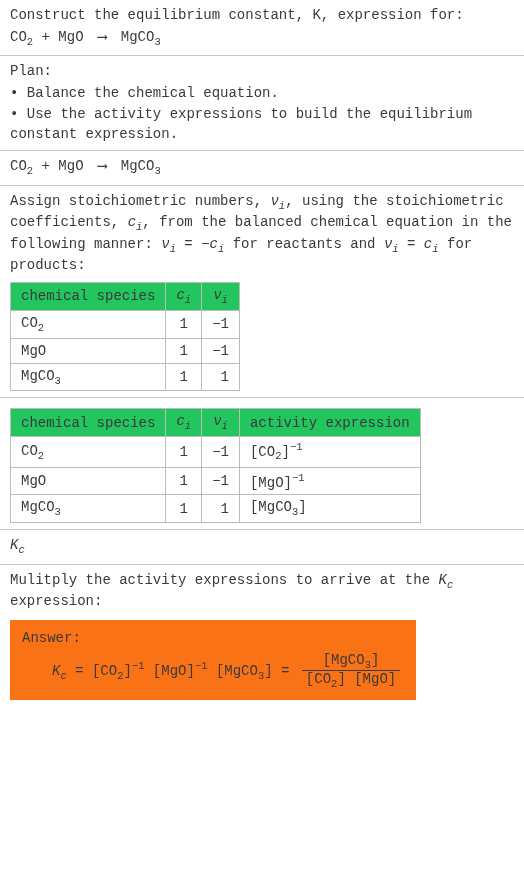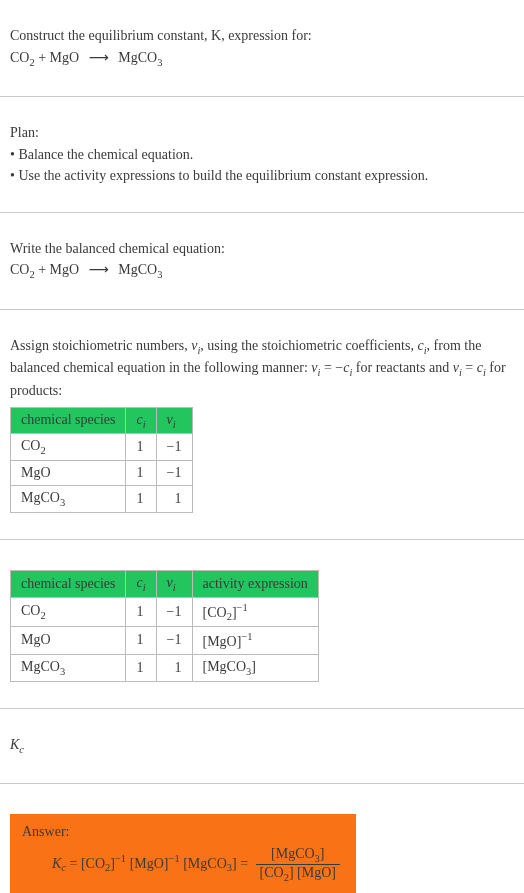--- a/index.html
+++ b/index.html
@@ -1,25 +1,25 @@
 <!DOCTYPE html>
 <html><head>
   <meta charset="utf-8">
   <style>
     * { box-sizing: border-box; margin: 0; padding: 0; }
     body { font-family: Georgia, 'Times New Roman', serif; font-size: 14px; color: #3a3a3a; background: #fff; width: 524px; }
-    .section { padding: 24px 10px; border-bottom: 1px solid #c8c8c8; }
+    .section { padding: 4px 10px; border-bottom: 1px solid #c8c8c8; font-family: Liberation Mono, monospace; }
     .section.no-border { border-bottom: none; }
     .line { margin: 2px 0; line-height: 1.4; }
     .sub { font-size: 0.75em; vertical-align: sub; }
     .ital { font-style: italic; }
     table { border-collapse: collapse; margin: 6px 0 2px 0; }
     th, td { border: 1px solid #bcbcbc; padding: 4px 10px; text-align: left; font-weight: normal; }
     th { background: #22c55e; }
-    td.center, th.center { text-align: left; }
+    td.center, th.center { text-align: center; }
     td.right, th.right { text-align: right; }
     .answer-box { background: #f97316; padding: 10px 12px; margin: 6px 0 10px 0; display: inline-block; }
     .answer-label { margin-bottom: 6px; }
     .frac { display: inline-block; vertical-align: middle; text-align: center; margin: 0 4px; }
     .frac .num { display: block; border-bottom: 1px solid #3a3a3a; padding: 0 4px; }
     .frac .den { display: block; padding: 0 4px; }
     .sup { font-size: 0.75em; vertical-align: super; }
     .arrow { display: inline-block; margin: 0 6px; }
     .indent { margin-left: 30px; }
   </style>
@@ -35,21 +35,20 @@
   </div>
 </div>
 
 <div class="section">
   <div class="line">Plan:</div>
   <div class="line">• Balance the chemical equation.</div>
   <div class="line">• Use the activity expressions to build the equilibrium constant expression.</div>
 </div>
 
 <div class="section">
-  <div class="line">Write the balanced chemical equation:</div>
   <div class="line">
     <span>CO</span><span class="sub">2</span><span> + MgO </span><span class="arrow">⟶</span><span> MgCO</span><span class="sub">3</span>
   </div>
 </div>
 
 <div class="section">
   <div class="line">
     <span>Assign stoichiometric numbers, </span><span class="ital">ν</span><span class="sub ital">i</span><span>, using the stoichiometric coefficients, </span><span class="ital">c</span><span class="sub ital">i</span><span>, from the balanced chemical equation in the following manner: </span><span class="ital">ν</span><span class="sub ital">i</span><span> = −</span><span class="ital">c</span><span class="sub ital">i</span><span> for reactants and </span><span class="ital">ν</span><span class="sub ital">i</span><span> = </span><span class="ital">c</span><span class="sub ital">i</span><span> for products:</span>
   </div>
   <table>
@@ -109,19 +108,22 @@
     </table>
 </div>
 
 <div class="section">
   <div class="line">
     <span class="ital">K</span><span class="sub ital">c</span>
   </div>
 </div>
 
 <div class="section no-border">
+  <div class="line">
+    <span>Mulitply the activity expressions to arrive at the </span><span class="ital">K</span><span class="sub ital">c</span><span> expression:</span>
+  </div>
   <div class="answer-box">
     <div class="answer-label">Answer:</div>
     <div class="indent">
       <span class="ital">K</span><span class="sub ital">c</span><span> = [CO</span><span class="sub">2</span><span>]</span><span class="sup">−1</span><span> [MgO]</span><span class="sup">−1</span><span> [MgCO</span><span class="sub">3</span><span>] = </span><span class="frac"><span class="num"><span>[MgCO</span><span class="sub">3</span><span>]</span></span><span class="den"><span>[CO</span><span class="sub">2</span><span>] [MgO]</span></span></span>
     </div>
   </div>
 </div>
 
 </body></html>

